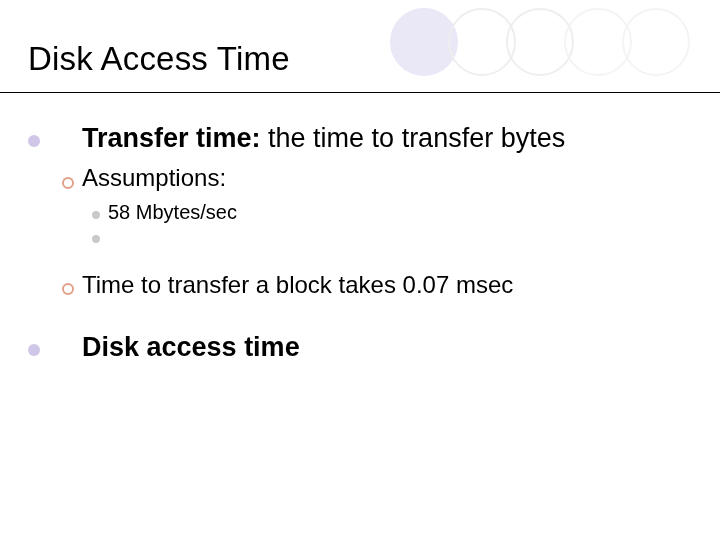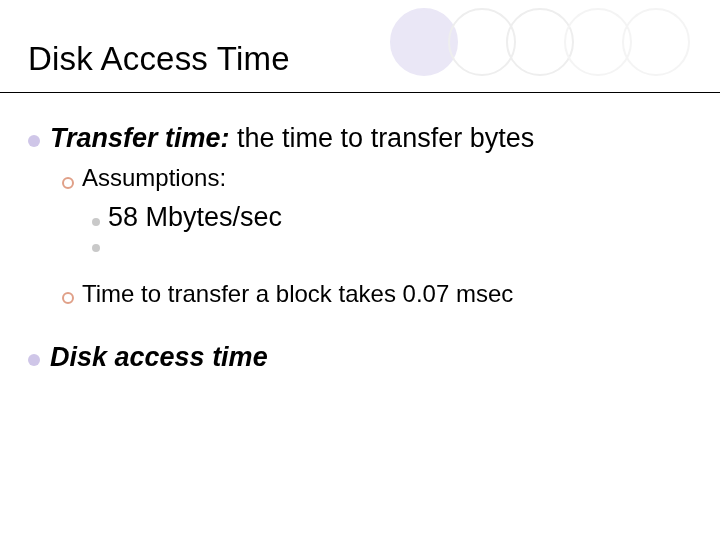--- a/index.html
+++ b/index.html
@@ -61,32 +61,32 @@
   .lvl1 { margin-bottom: 28px; }
   .lvl1-line { display: flex; align-items: baseline; }
   .dot {
     width: 12px; height: 12px; border-radius: 50%;
     background: #cfc6e8;
     flex: 0 0 auto;
     margin-right: 10px;
     margin-top: 10px;
   }
   .lvl1-text { font-size: 27px; }
-  .bi { font-style: italic; font-weight: bold; }
+  .bi { font-weight: bold; margin-left: 32px; }
   .lvl2 { margin-left: 34px; margin-top: 6px; font-size: 24px; }
   .lvl2-line { display: flex; align-items: center; margin-bottom: 2px; }
   .ring {
     width: 12px; height: 12px; border-radius: 50%;
     border: 2px solid #e0a088;
     background: transparent;
     flex: 0 0 auto;
     margin-right: 8px;
     margin-top: 8px;
   }
-  .lvl3 { margin-left: 30px; margin-top: 4px; font-size: 27px; }
+  .lvl3 { margin-left: 30px; margin-top: 4px; font-size: 20px; }
   .lvl3-line { display: flex; align-items: baseline; margin-bottom: 2px; }
   .dot-sm {
     width: 8px; height: 8px; border-radius: 50%;
     background: #c9c9c9;
     flex: 0 0 auto;
     margin-right: 8px;
     margin-top: 7px;
   }
 </style>
 </head>

